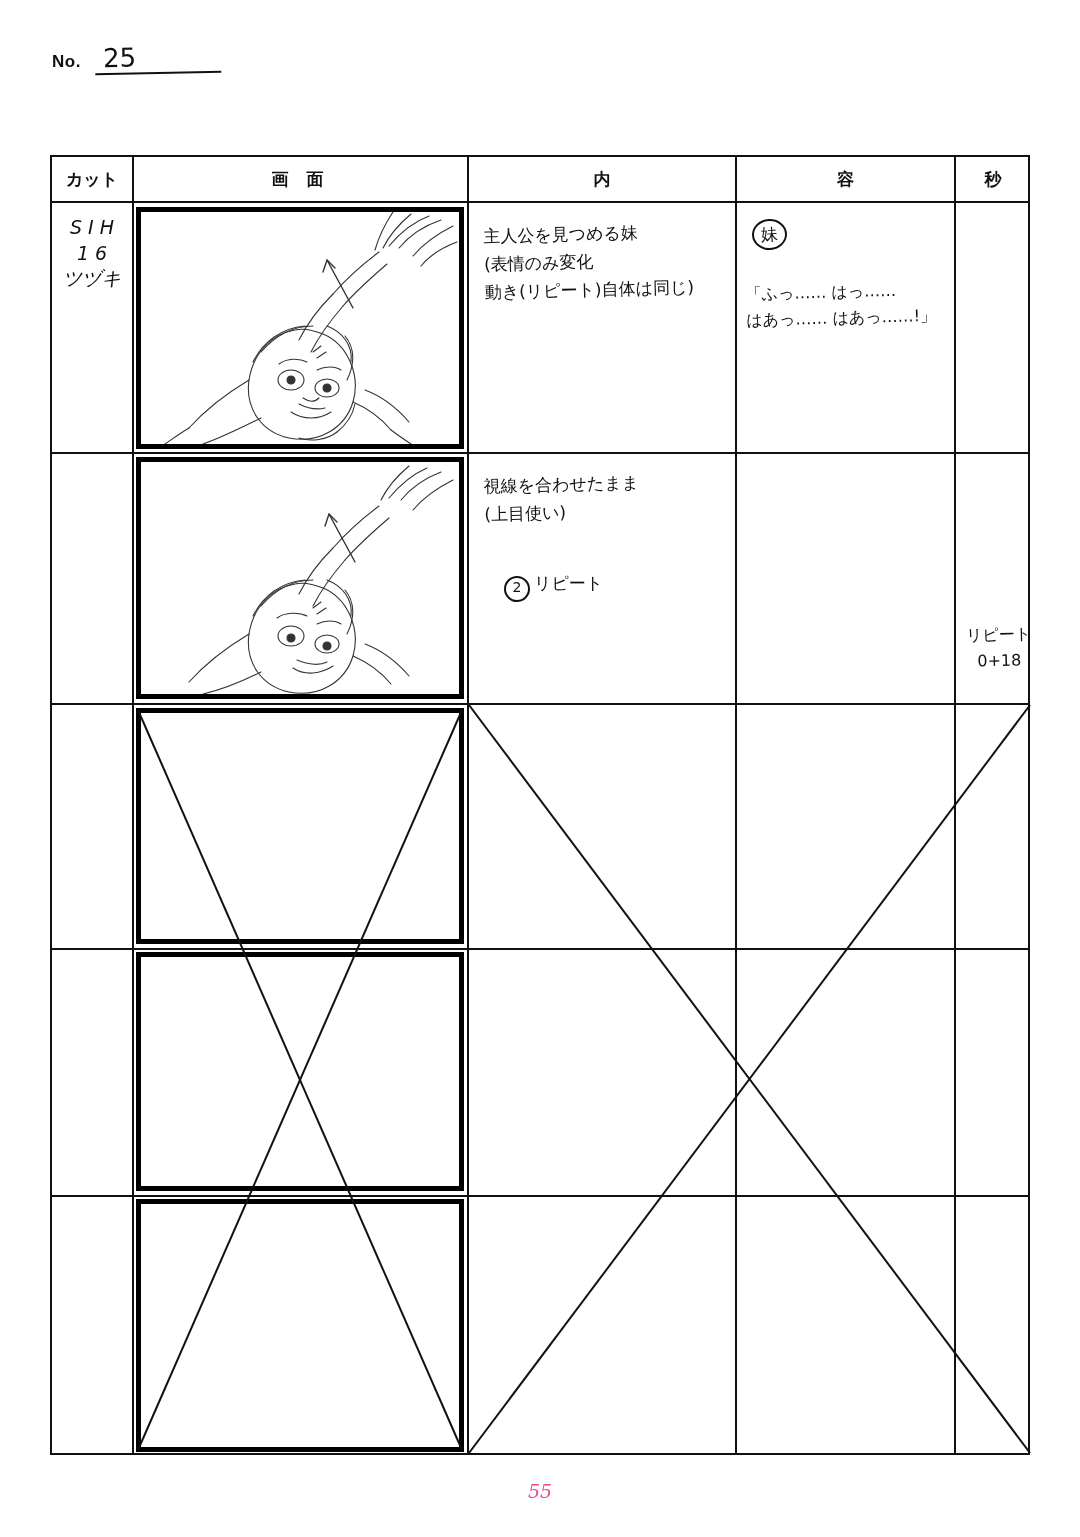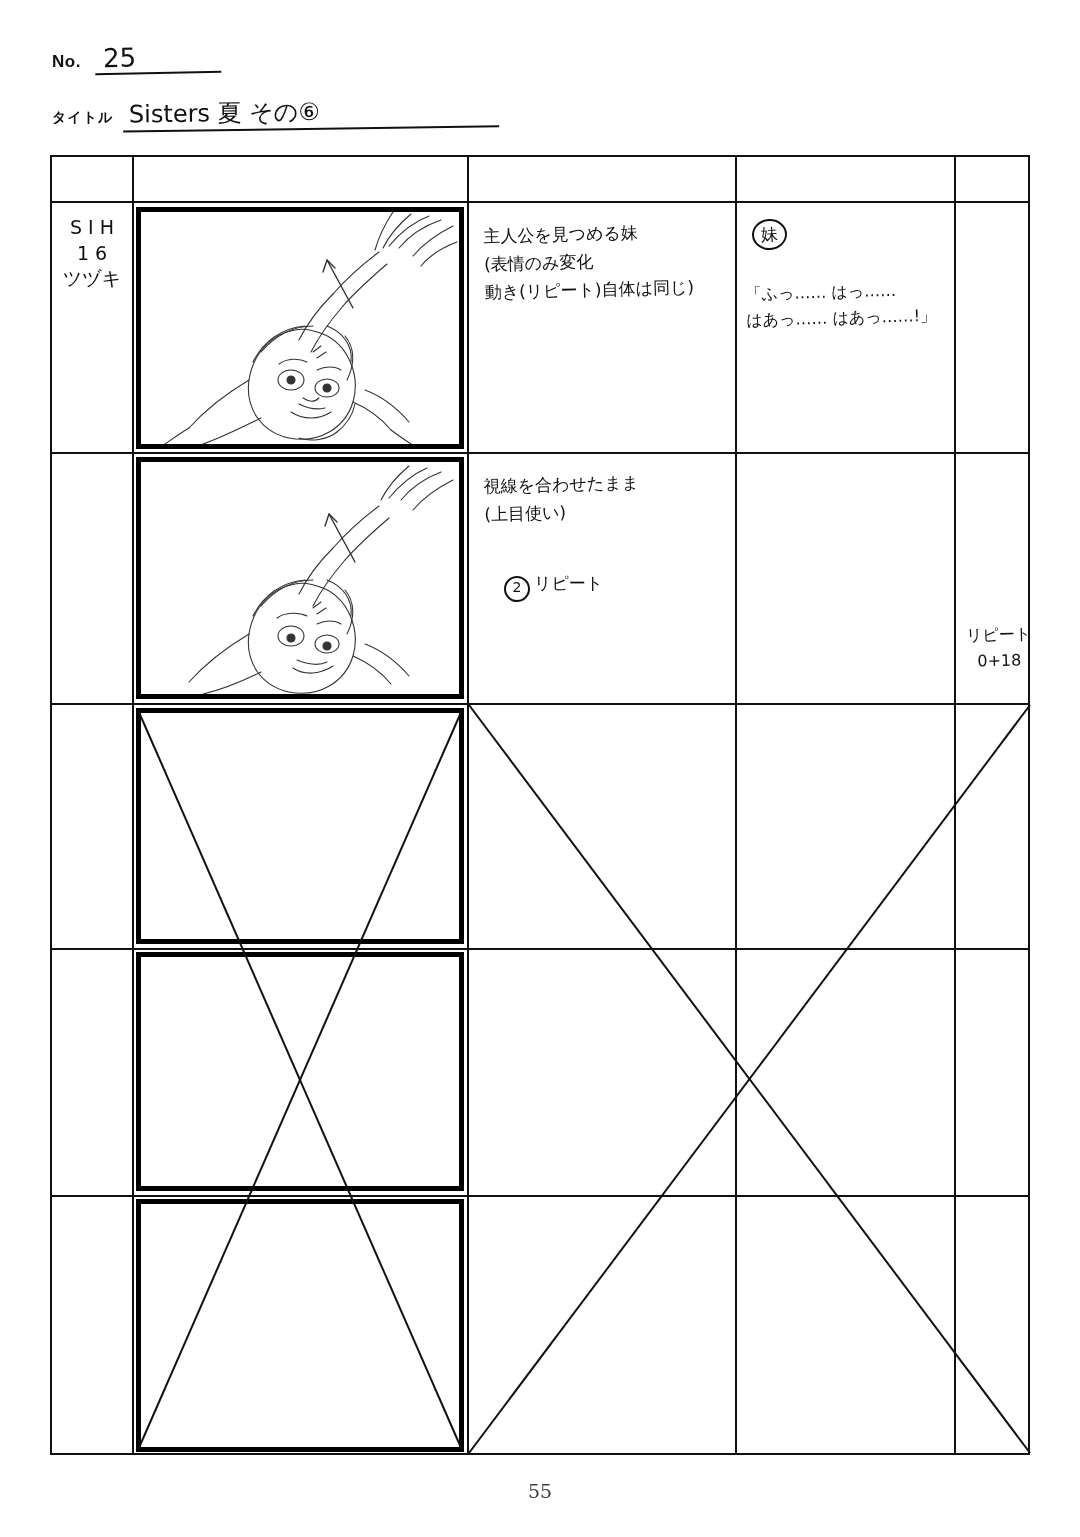--- a/index.html
+++ b/index.html
@@ -180,53 +180,57 @@
   .sketch { position: absolute; }
 
   .page-number {
     position: absolute;
     left: 0;
     top: 1480px;
     width: 1080px;
     text-align: center;
     font-family: "DejaVu Serif", serif;
     font-size: 19px;
-    color: #404040;
+    color: #ec4899;
+    font-style: italic;
   }
 </style>
 </head>
 <body>
 
 <div class="header">
   <div class="no-row">
     <div class="no-label">No.</div>
     <div class="no-value">25</div>
   </div>
-  <div class="title-row">
-    <div class="title-label">タイトル</div>
-    <div class="title-value">Sisters 夏 その⑥</div>
-  </div>
 </div>
 
 <div class="table">
 
   <div class="vline" style="left:80px;"></div>
   <div class="vline" style="left:415px;"></div>
   <div class="vline" style="left:683px;"></div>
   <div class="vline" style="left:902px;"></div>
 
   <div class="hline" style="top:44px;"></div>
 
   <div class="hline" style="top:295px;"></div>
   <div class="hline" style="top:546px;"></div>
   <div class="hline" style="top:791px;"></div>
   <div class="hline" style="top:1038px;"></div>
 
-
-  <div class="cut-cell" style="top:48px;">
+  <div class="head-row">
+    <div class="head-cell" style="left:0; width:80px; letter-spacing:0;">カット</div>
+    <div class="head-cell" style="left:82px; width:333px;">画 面</div>
+    <div class="head-cell" style="left:417px; width:266px; letter-spacing:0;">内</div>
+    <div class="head-cell" style="left:685px; width:217px; letter-spacing:0;">容</div>
+    <div class="head-cell" style="left:904px; width:74px; letter-spacing:0;">秒</div>
+  </div>
+
+  <div class="cut-cell" style="top:48px;font-style:italic;">
     <span>S I H</span>
     <span>1 6</span>
     <span>ツヅキ</span>
   </div>
 
   <div class="pic-frame" style="left:84px; top:50px; width:328px; height:242px;">
     <svg class="sketch" width="318" height="232" viewBox="0 0 318 232">
       <g fill="none" stroke="#333" stroke-width="1.1" stroke-linecap="round">
 
         <path d="M300 8 C282 14 268 24 258 36"></path>

